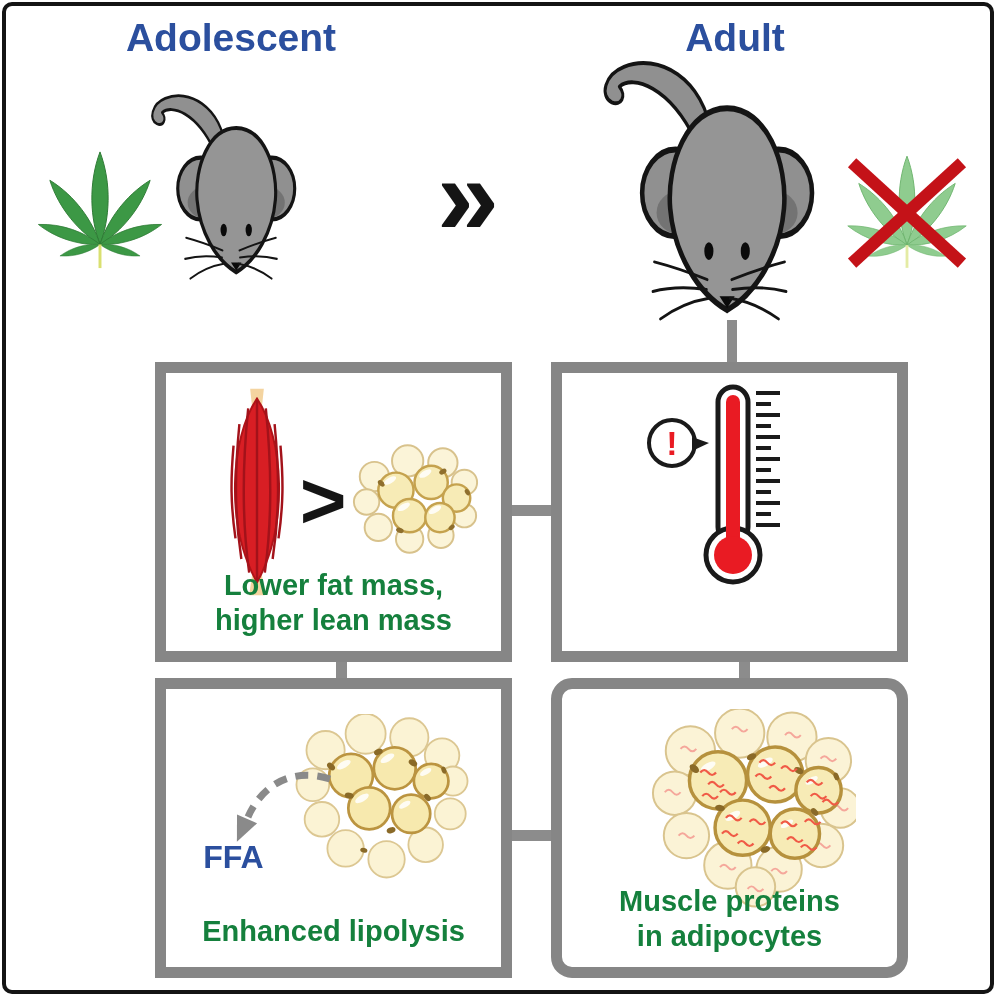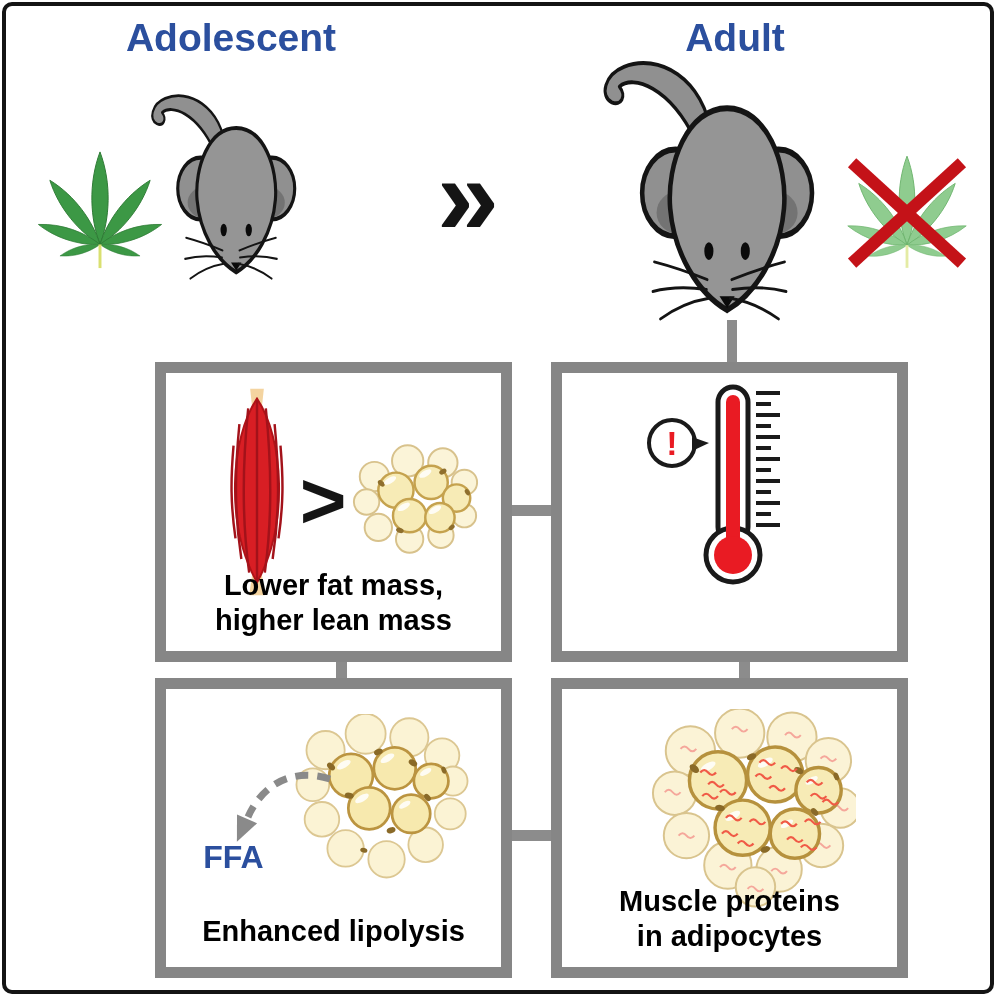--- a/index.html
+++ b/index.html
@@ -4,21 +4,21 @@
 <style>
   html,body{margin:0;padding:0;background:#ffffff;}
   body{font-family:"Liberation Sans","DejaVu Sans",sans-serif;}
   .stage{position:relative;width:996px;height:996px;background:#ffffff;overflow:hidden;}
   .frame{position:absolute;left:2px;top:2px;right:2px;bottom:2px;border:4px solid #141414;border-radius:10px;pointer-events:none;}
   .stage-label{position:absolute;top:16px;font-size:39px;font-weight:700;color:#2B4F9E;text-align:center;}
   .chevrons{position:absolute;left:425px;top:138px;width:86px;height:118px;display:flex;align-items:center;justify-content:center;font-size:112px;font-weight:700;color:#151515;line-height:1;}
   .gt-symbol{position:absolute;left:130px;top:86px;width:54px;height:84px;display:flex;align-items:center;justify-content:center;font-size:80px;font-weight:700;color:#151515;line-height:1;}
   .connector{position:absolute;background:#8C8C8C;}
   .panel{position:absolute;width:357px;height:300px;border:11px solid #868686;background:#ffffff;box-sizing:border-box;}
-  .panel-caption{position:absolute;left:8px;right:8px;bottom:13px;text-align:center;font-size:29px;line-height:1.2;font-weight:700;color:#000000;white-space:pre-line;}
+  .panel-caption{position:absolute;left:8px;right:8px;bottom:13px;text-align:center;font-size:29px;line-height:1.2;font-weight:700;color:#15803d;white-space:pre-line;}
   .art{position:absolute;}
   .ffa-label{position:absolute;left:10px;top:150px;width:115px;text-align:center;font-size:32px;font-weight:700;color:#2B4F9E;}
 </style>
 </head>
 <body>
 
 <div class="stage">
 
   <div class="stage-label" style="left:101px;width:260px;">Adolescent</div>
   <div class="stage-label" style="left:605px;width:260px;">Adult</div>
@@ -233,21 +233,21 @@
       </g>
     </svg>
     <svg class="art" style="left:58px;top:78px;" width="120" height="92" viewBox="0 0 120 92">
       <path d="M106,12 C68,0 38,18 24,50" fill="none" stroke="#8A8A8A" stroke-width="7" stroke-dasharray="13 9"></path>
       <polygon points="0,-15 11,10 -11,10" fill="#8A8A8A" transform="translate(19,61) rotate(204)"></polygon>
     </svg>
     <div class="ffa-label">FFA</div>
     <div class="panel-caption" style="bottom:18px;">Enhanced lipolysis</div>
   </div>
 
-  <div class="panel" style="left:551px;top:678px;">
+  <div class="panel" style="left:551px;top:678px;border-radius:21px;">
     <svg class="art" style="left:87px;top:20px;" width="207" height="200" viewBox="0 0 210 202">
       <defs>
           <path id="sq" d="M0,0 Q4,-5 8,0 Q12,5 16,0" fill="none"></path>
         </defs>
       <g fill="#FBF3D6" stroke="#D9C48E" stroke-width="2">
         <circle cx="42" cy="42" r="25"></circle>
           <circle cx="92" cy="24" r="25"></circle>
           <circle cx="145" cy="28" r="25"></circle>
           <circle cx="182" cy="52" r="23"></circle>
         <circle cx="26" cy="85" r="22"></circle>

